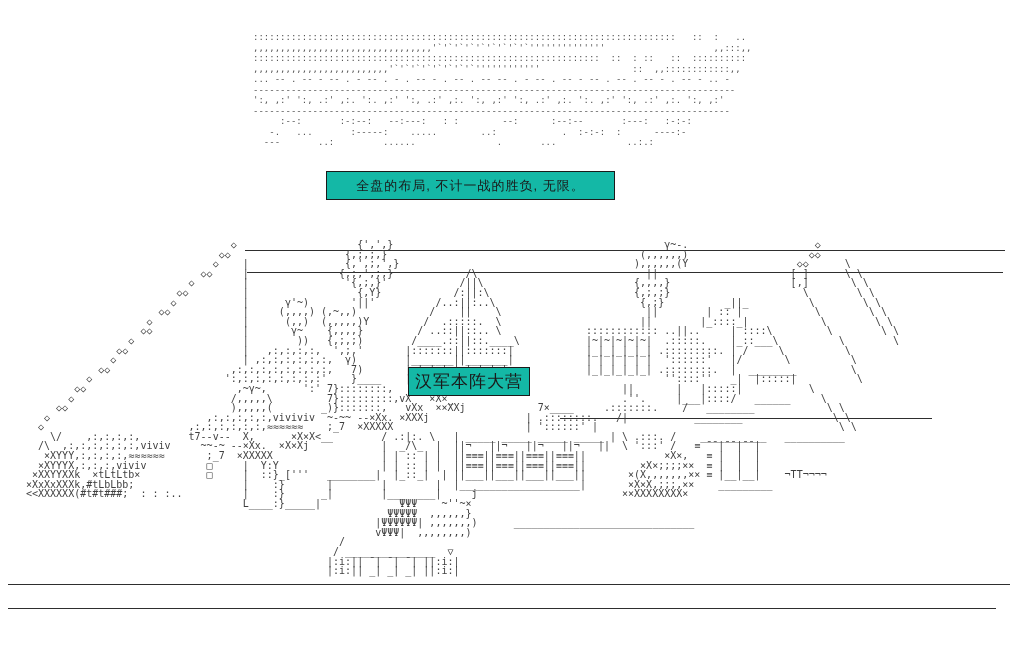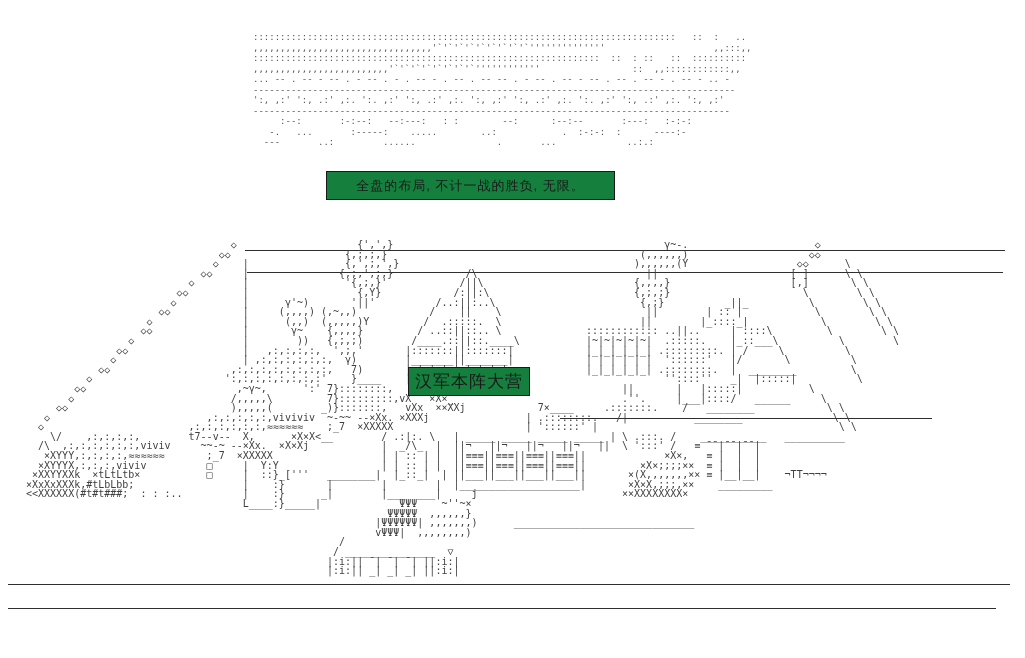--- a/index.html
+++ b/index.html
@@ -11,21 +11,21 @@
     margin:0;position:absolute;white-space:pre;
     font-family:"DejaVu Sans Mono",monospace;color:#3f3f3f;
   }
   #sky-art{
     left:253px;top:32px;font-size:9px;line-height:10.5px;color:#555555;letter-spacing:0px;
   }
   #camp-art{
     left:26px;top:240px;font-size:10px;line-height:9.6px;z-index:1;
   }
   .aa-box{
-    position:absolute;border:1px solid #1a1a1a;background:#15803d;
+    position:absolute;border:1px solid #1a1a1a;background:#14b8a6;
     display:flex;align-items:center;justify-content:center;
     color:#1a1a1a;z-index:3;box-sizing:border-box;
   }
   #dialogue-box{left:326px;top:171px;width:289px;height:29px;font-size:13px;letter-spacing:1px;}
   #camp-label-box{left:408px;top:367px;width:122px;height:29px;font-size:17px;letter-spacing:1px;}
   .hline{position:absolute;height:0;border-top:1px solid #2e2e2e;z-index:0;}
   #wall-top-1{left:245px;top:250px;width:760px;}
   #wall-top-2{left:247px;top:272px;width:756px;}
   #wall-mid{left:560px;top:418px;width:372px;}
   #ground-line-1{left:8px;top:584px;width:1002px;z-index:2;}

